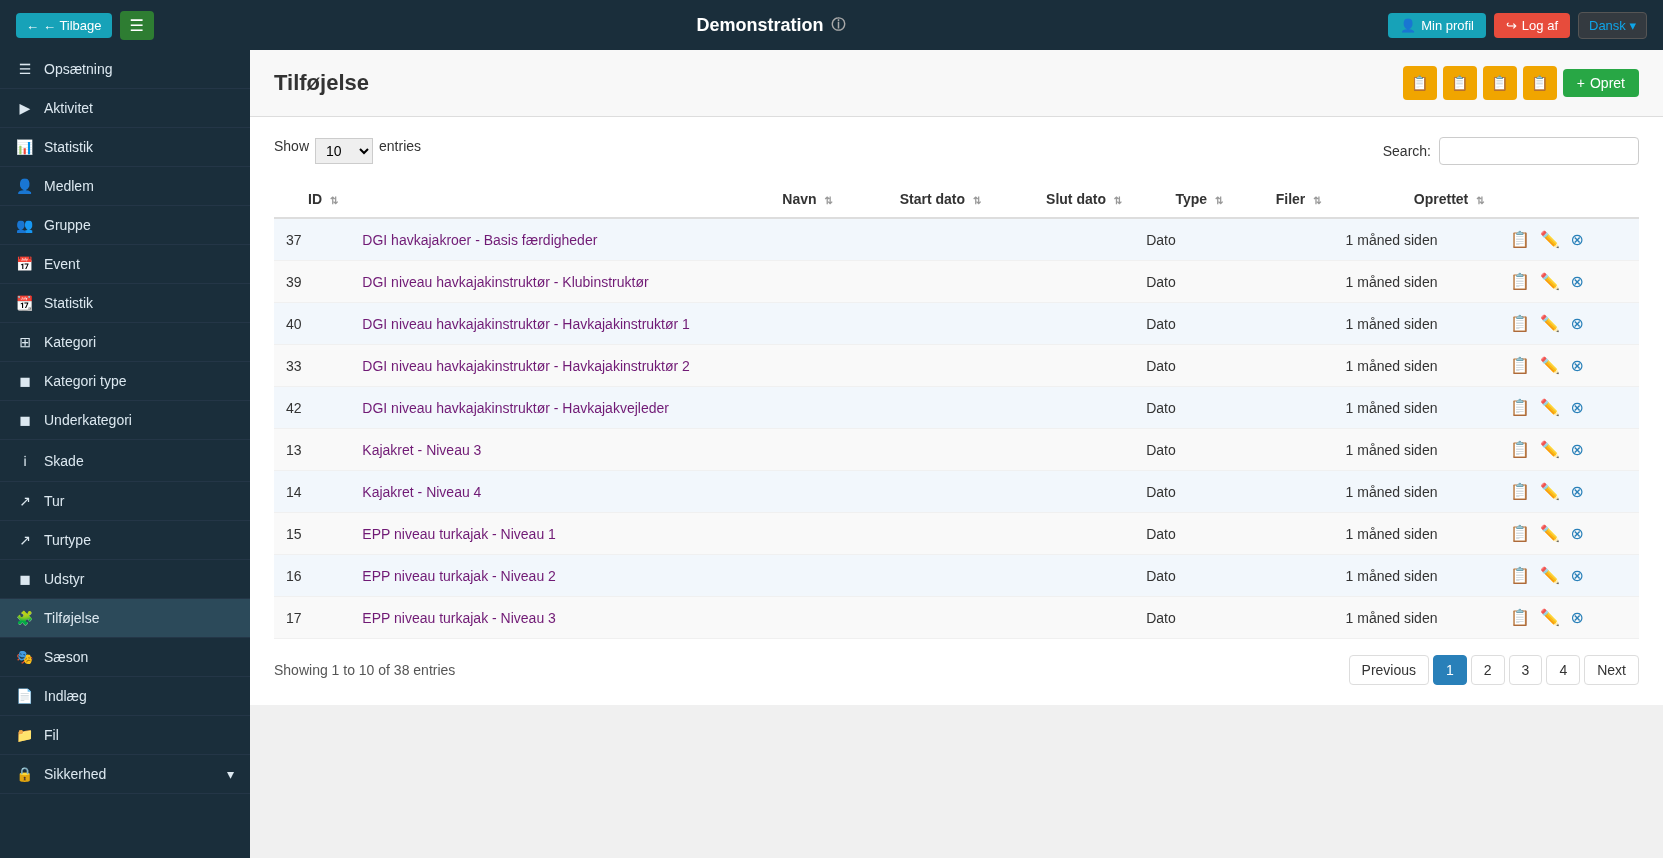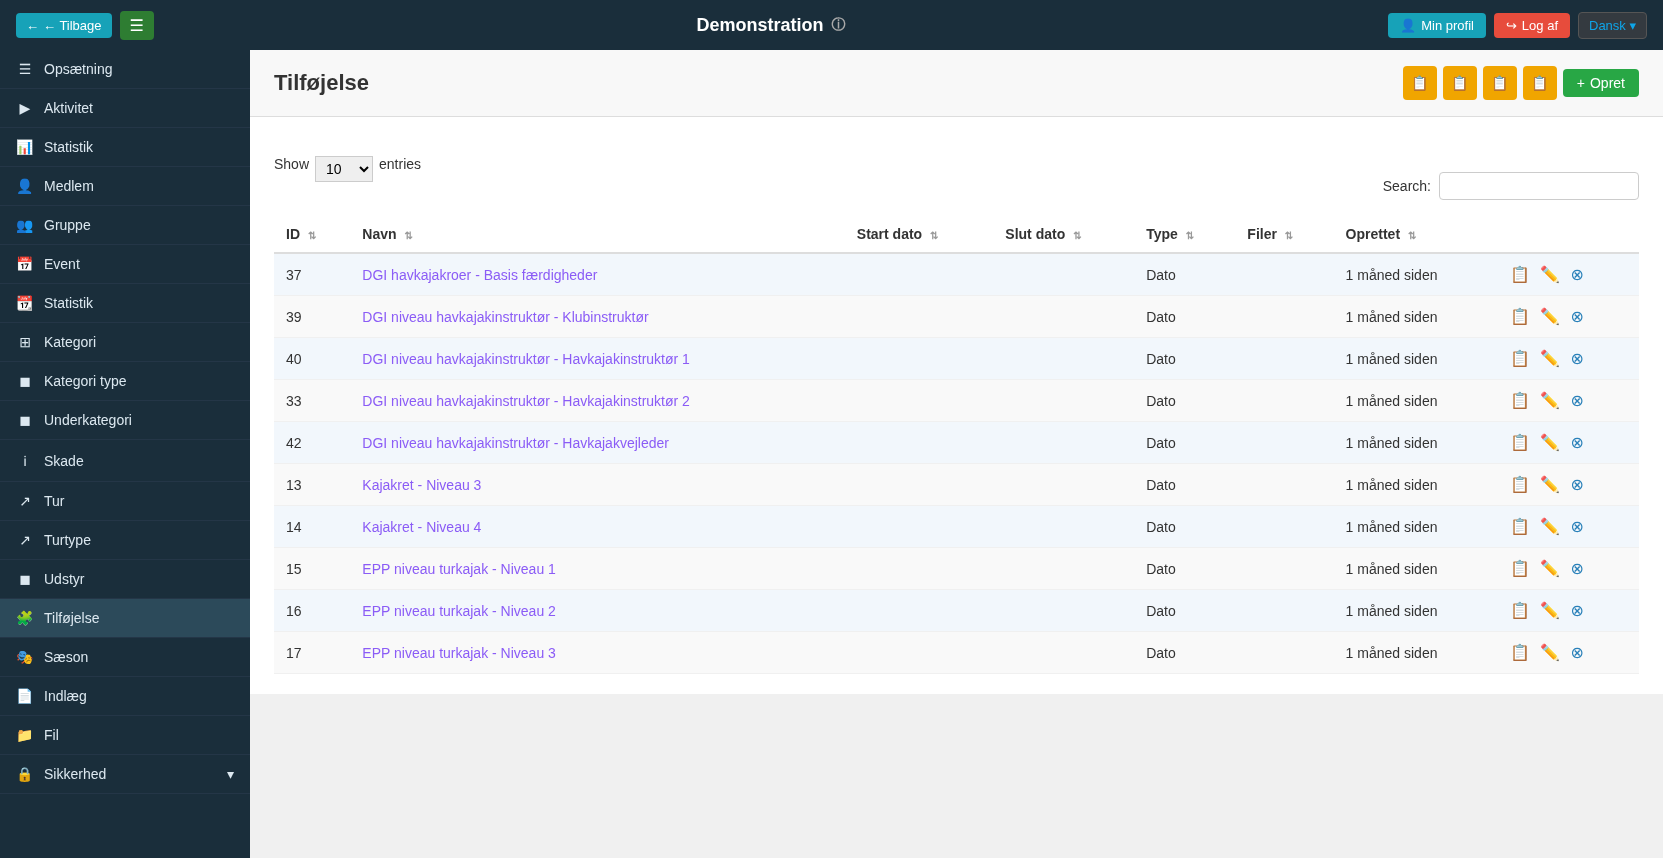--- a/index.html
+++ b/index.html
@@ -160,43 +160,43 @@
       align-items: center;
       margin-bottom: 16px;
     }
     .show-entries { display: flex; align-items: flex-start; gap: 6px; font-size: 14px; color: #333; }
     .show-entries select {
       border: 1px solid #ccc;
       border-radius: 0;
       padding: 3px 6px;
       font-size: 14px;
     }
-    .search-box { display: flex; align-items: center; gap: 8px; font-size: 14px; color: #333; margin-top: 35px; }
+    .search-box { display: flex; align-items: center; gap: 8px; font-size: 14px; color: #333; }
     .search-box input {
       border: 1px solid #ccc;
       border-radius: 4px;
       padding: 5px 10px;
       font-size: 14px;
       width: 200px;
     }
 
     
     table { width: 100%; border-collapse: collapse; font-size: 14px; }
     thead tr { border-bottom: 2px solid #ddd; }
     th {
       padding: 10px 12px;
-      text-align: left;
+      text-align: right;
       color: #333;
       font-weight: 600;
       white-space: nowrap;
     }
     th .sort-icon { color: #999; font-size: 10px; margin-left: 4px; }
     td { padding: 9px 12px; border-bottom: 1px solid #f0f0f0; color: #333; }
     tr:nth-child(even) td { background: #f9f9f9; }
-    .row-name { color: #8b5cf6; }
+    .row-name { color: #701a75; }
     .row-actions { display: flex; gap: 6px; align-items: center; }
     .row-action-btn {
       background: none;
       border: none;
       cursor: pointer;
       font-size: 16px;
       padding: 2px;
     }
     .row-action-btn.copy { color: #2980b9; }
     .row-action-btn.edit { color: #2980b9; }
@@ -563,15 +563,26 @@
         <div class="row-actions">
           <button class="row-action-btn copy" title="Copy">📋</button>
           <button class="row-action-btn edit" title="Edit">✏️</button>
           <button class="row-action-btn delete" title="Delete">⊗</button>
         </div>
       </td>
             </tr>
           </tbody>
       </table>
 
+      <div class="pagination-area">
+        <span>Showing 1 to 10 of 38 entries</span>
+        <div class="pagination" id="pagination">
+            <button class="page-btn">Previous</button>
+            <button class="page-btn active">1</button>
+            <button class="page-btn">2</button>
+            <button class="page-btn">3</button>
+            <button class="page-btn">4</button>
+            <button class="page-btn">Next</button>
+          </div>
+      </div>
     </div>
   </div>
 </div>
 
 </body></html>

